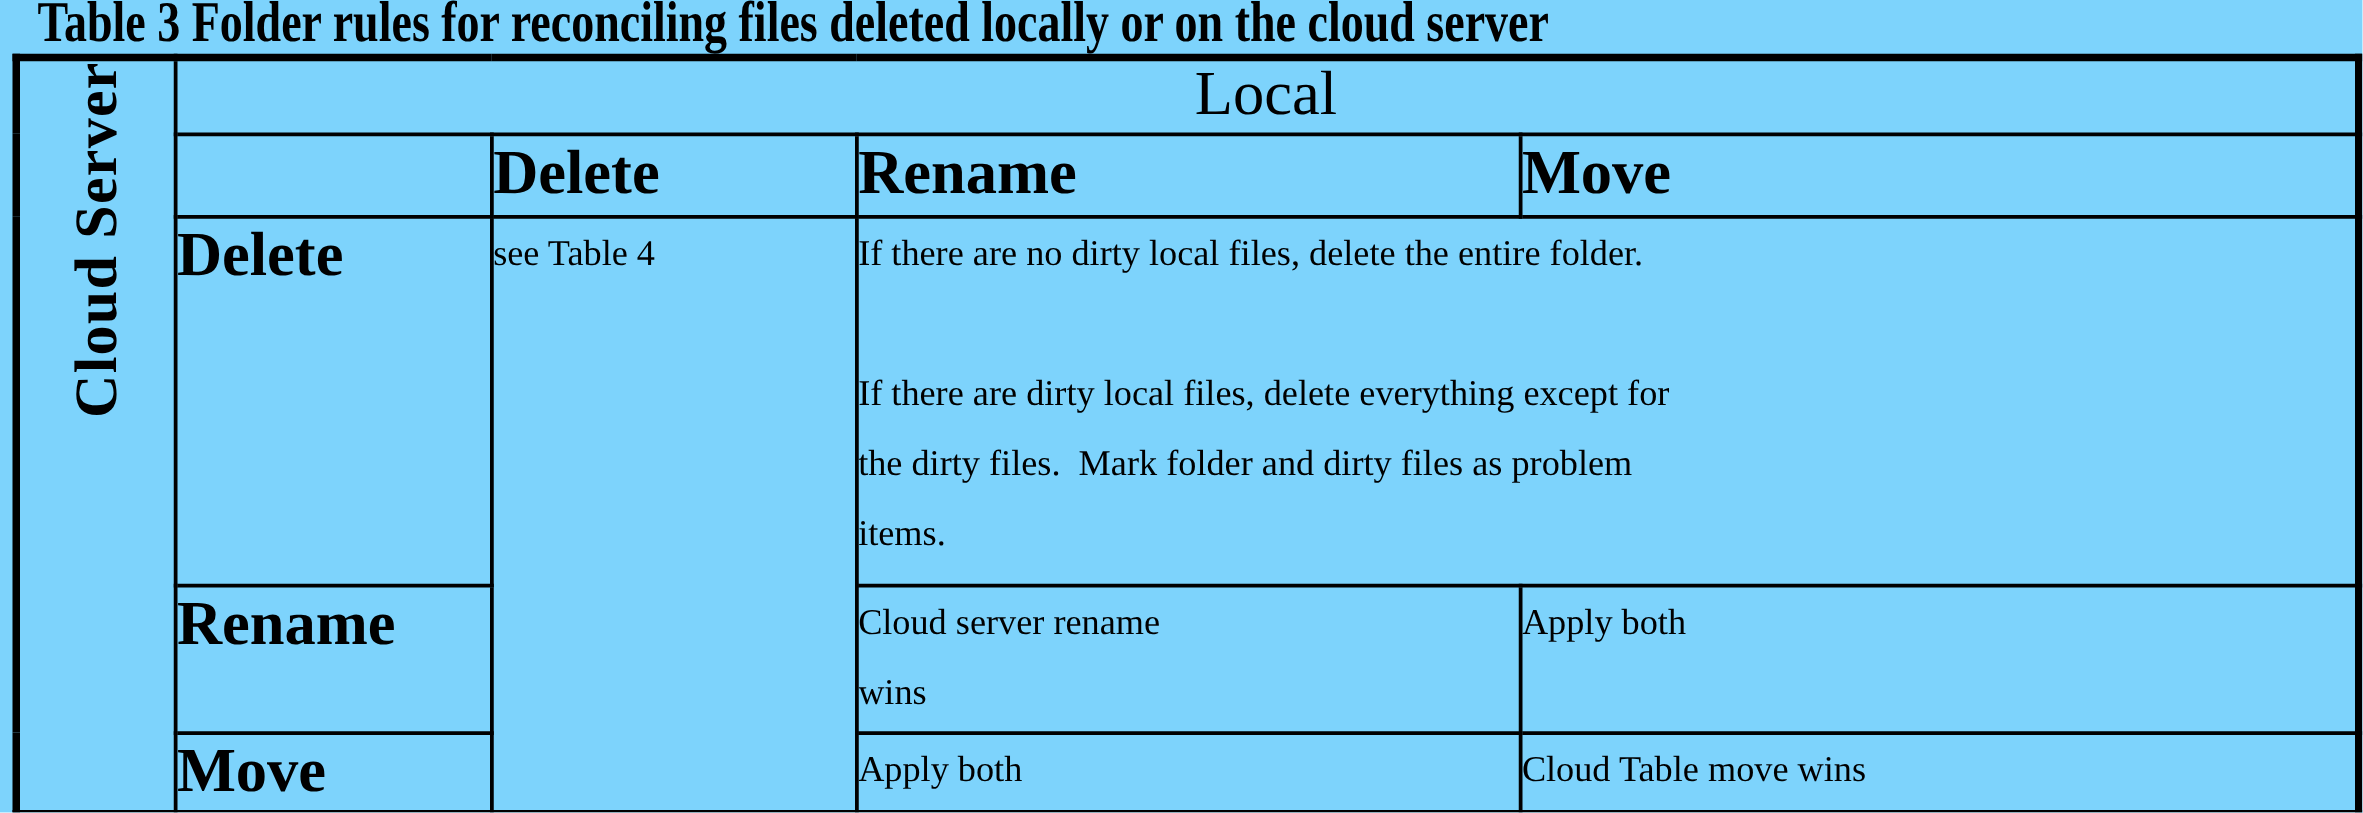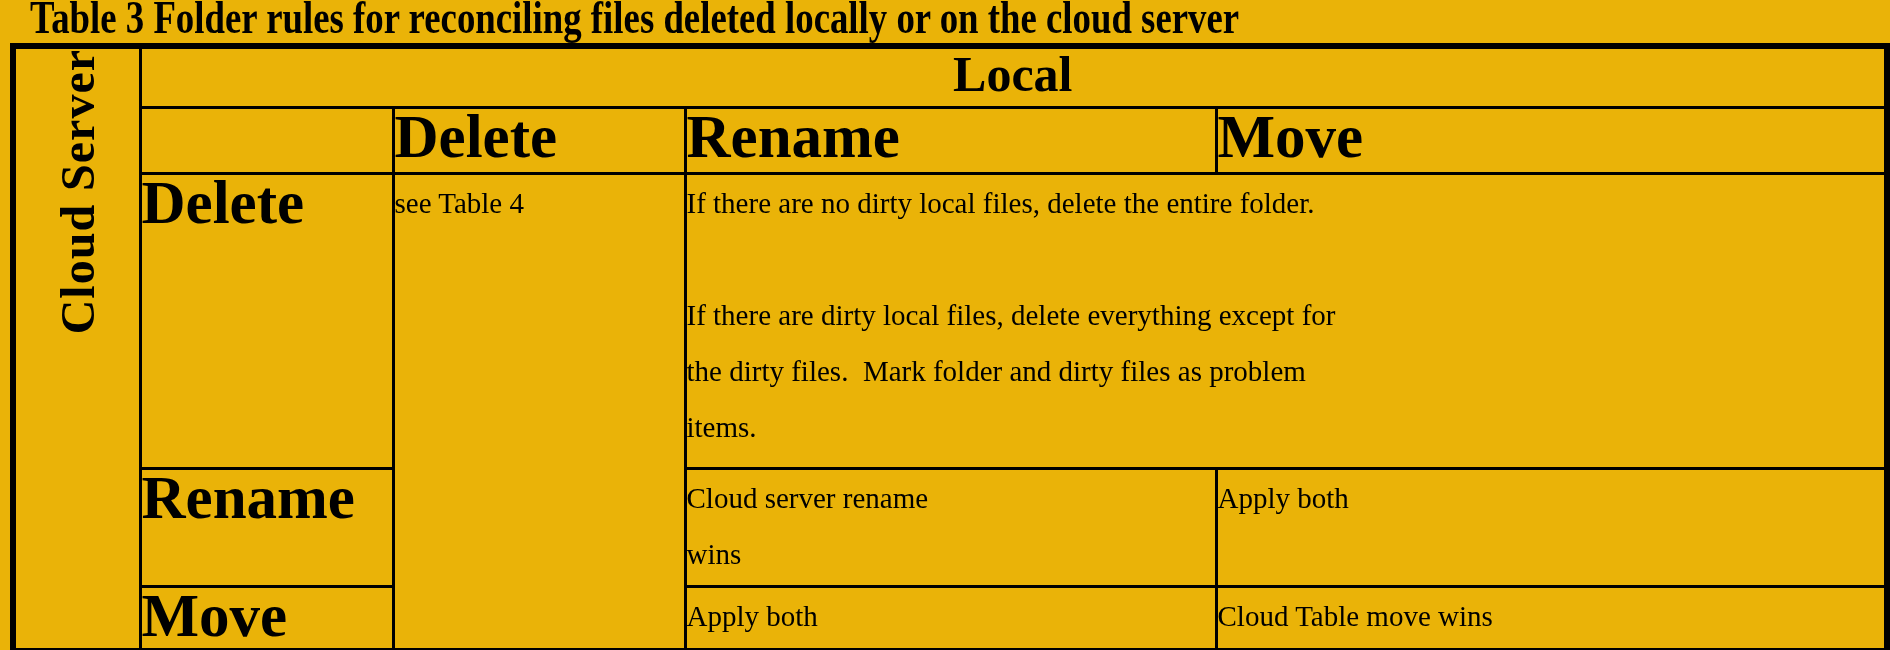--- a/index.html
+++ b/index.html
@@ -6,21 +6,21 @@
     margin: 0;
     padding: 0;
     background: #ffffff;
     font-family: "Liberation Serif", serif;
     color: #000000;
   }
   .page {
     position: relative;
     width: 1890px;
     height: 650px;
-    background: #eab308;
+    background: #7dd3fc;
     overflow: hidden;
   }
   .doc-title {
     position: absolute;
     left: 30px;
     top: -6px;
     font-weight: bold;
     font-size: 46px;
     line-height: 48px;
     white-space: nowrap;
@@ -37,29 +37,29 @@
     table-layout: fixed;
     border: 6px solid #000000;
   }
   table.rules td {
     border: 3px solid #000000;
     vertical-align: top;
     padding: 0;
     overflow: hidden;
   }
   td.local-cell {
-    font-weight: bold;
+    font-weight: normal;
     font-size: 50px;
     text-align: center;
     vertical-align: middle;
     line-height: 1;
   }
   td.colhdr, td.rowhdr {
     font-weight: bold;
-    font-size: 61px;
+    font-size: 50px;
     line-height: 56px;
     padding: 3px 8px 0 18px;
   }
   td.vcell {
     vertical-align: middle;
     text-align: center;
   }
   .vlabel {
     display: inline-block;
     writing-mode: vertical-rl;

